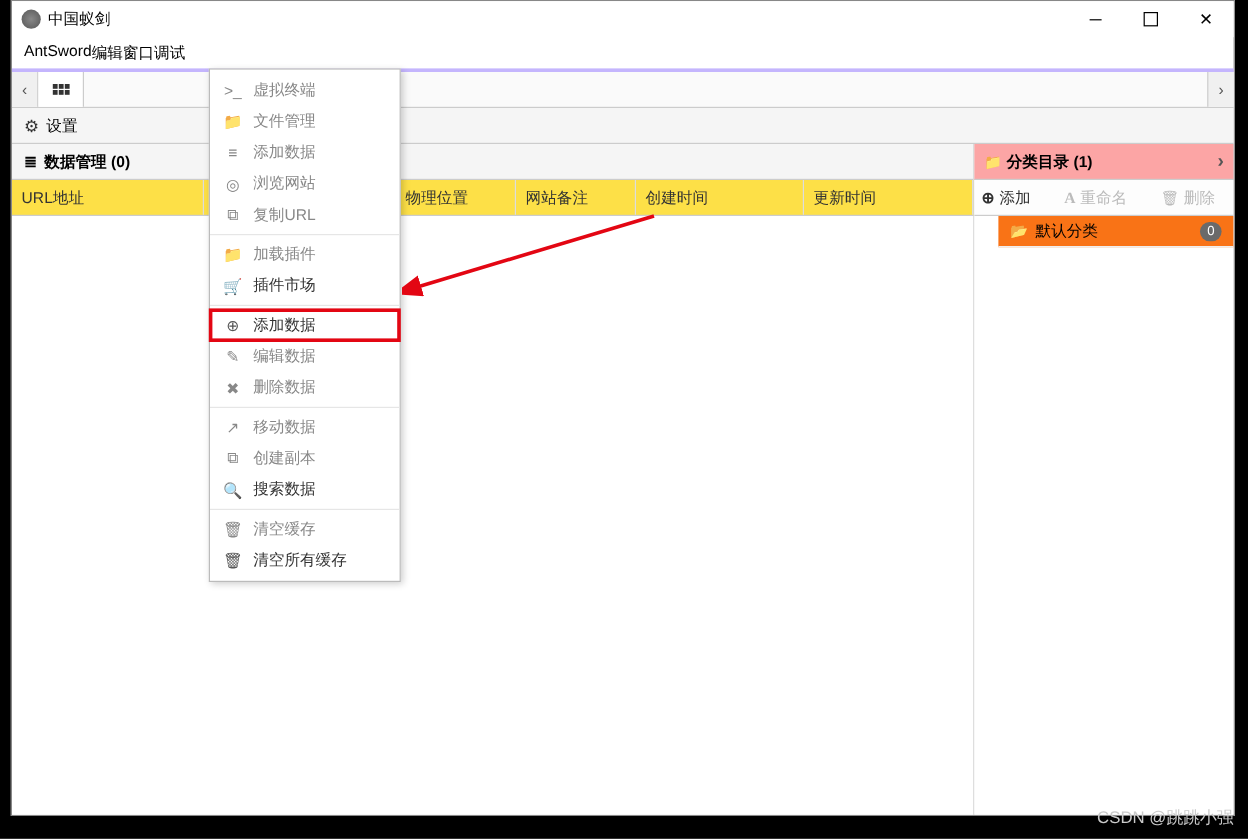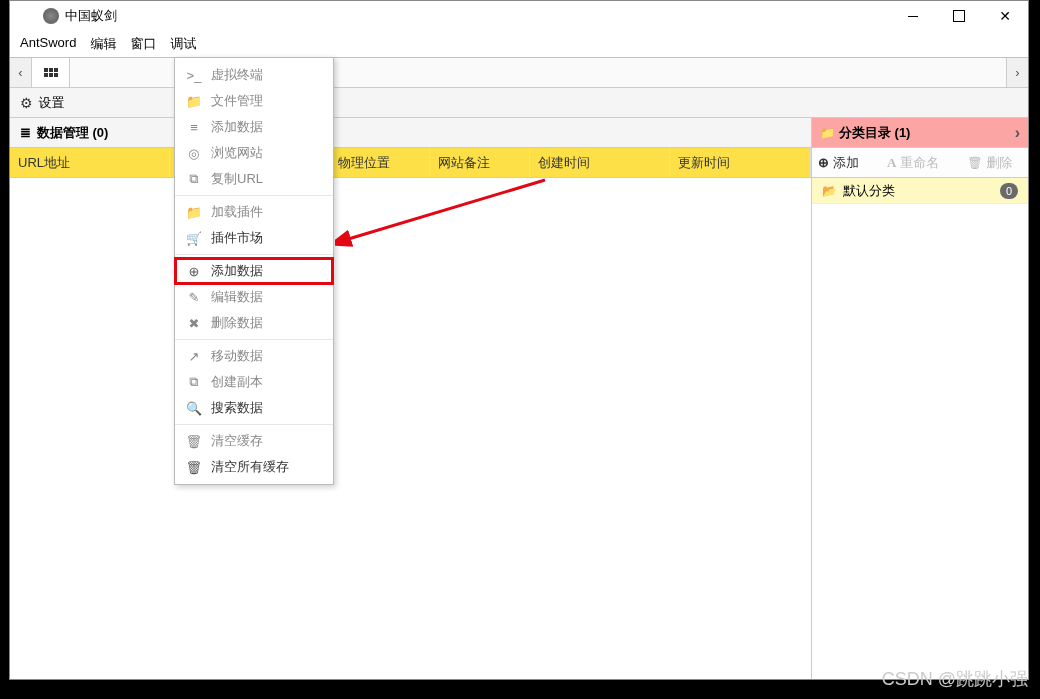--- a/index.html
+++ b/index.html
@@ -3,30 +3,30 @@
 <meta charset="utf-8">
 <style>
   * { box-sizing: border-box; margin: 0; padding: 0; font-family: "Microsoft YaHei", Arial, sans-serif; }
   body { background: #000; width: 1040px; height: 699px; overflow: hidden; position: relative; font-size: 13px; }
   .window {
     position: absolute; left: 9px; top: 0; width: 1020px; height: 680px;
     background: #fff; border: 1px solid #888; display: flex; flex-direction: column;
   }
   .titlebar {
     height: 30px; display: flex; align-items: center; justify-content: space-between;
-    padding-left: 8px; background: #fff; margin-left: 25px;
+    padding-left: 8px; background: #fff;
   }
   .title-left { display: flex; align-items: center; gap: 6px; }
   .app-icon { width: 16px; height: 16px; border-radius: 50%; background: radial-gradient(#888,#555); }
   .win-controls { display: flex; }
   .win-btn { width: 46px; height: 30px; display: flex; align-items: center; justify-content: center; cursor: pointer; }
   .win-min::before { content: ""; width: 10px; height: 1px; background: #000; }
   .win-max::before { content: ""; width: 10px; height: 10px; border: 1px solid #000; }
   .win-close::before { content: "\2715"; font-size: 14px; }
-  .menubar { display: flex; gap: 14px; padding: 4px 10px; border-bottom: 1px solid #c4b5fd; font-size: 13px; }
+  .menubar { display: flex; padding: 4px 10px; border-bottom: 3px solid #c4b5fd; font-size: 13px; }
   .menubar span { cursor: pointer; }
   .tabstrip { height: 30px; border-bottom: 1px solid #ccc; background: #fafafa; display: flex; align-items: center; }
   .tab-arrow { width: 22px; height: 100%; display: flex; align-items: center; justify-content: center; border-right: 1px solid #ccc; color: #555; cursor: pointer; background: #f0f0f0; }
   .tab-arrow.right { border-left: 1px solid #ccc; border-right: none; }
   .tab-active { width: 38px; height: 100%; display:flex; align-items:center; justify-content:center; background:#fff; border-right:1px solid #ccc; }
   .tab-grid { display: grid; grid-template-columns: 4px 4px 4px; grid-template-rows: 4px 4px; gap:1px; }
   .tab-grid span { background:#333; }
   .tab-spacer { flex:1; }
   .settings-row { height: 30px; display:flex; align-items:center; padding-left:10px; gap:6px; border-bottom:1px solid #ccc; background:#f5f5f5; }
   .gear-icon::before { content:"\2699"; color:#333; font-size:14px; }
@@ -41,40 +41,40 @@
   .side-header { height:30px; display:flex; align-items:center; justify-content:space-between; padding:0 8px; font-weight:bold; background:#fca5a5; border-bottom:1px solid #ccc; }
   .folder-icon::before { content:"\1F4C1"; font-size:12px; margin-right:4px; }
   .chev-right::before { content:"\203A"; font-size:16px; color:#555; }
   .side-toolbar { height:30px; display:flex; align-items:center; border-bottom:1px solid #ccc; padding:0 6px; gap:28px; background:#fdfdfd; }
   .tb-btn { display:flex; align-items:center; gap:4px; color:#333; cursor:pointer; font-size:13px; }
   .tb-btn.disabled { color:#bbb; cursor:default; }
   .plus-circle::before { content:"\2295"; font-size:13px; font-weight:bold; }
   .font-a::before { content:"A"; font-weight:bold; font-family:serif; }
   .trash::before { content:"\1F5D1"; font-size:12px; }
   .side-list { flex:1; background:#fff; }
-  .cat-row { height:26px; display:flex; align-items:center; padding:0 10px; background:#fef9c3; border-bottom:1px solid #eee; cursor:pointer; }
+  .cat-row { height:26px; display:flex; align-items:center; padding:0 10px; background:#f97316; border-bottom:1px solid #eee; cursor:pointer;margin-left:20px; }
   .cat-row .open-folder::before { content:"\1F4C2"; font-size:12px; margin-right:6px; }
   .badge { margin-left:auto; background:#6a6a6a; color:#fff; border-radius:8px; min-width:18px; height:16px; font-size:11px; display:flex;align-items:center;justify-content:center; padding:0 5px; }
 
   
   .ctx-menu {
     position:absolute; left:174px; top:57px; width:160px; background:#fff;
     border:1px solid #bbb; box-shadow:2px 2px 6px rgba(0,0,0,0.2); z-index:10; padding:4px 0;
   }
   .ctx-item { height:26px; display:flex; align-items:center; padding:0 12px; color:#888; cursor:pointer; font-size:13px; gap:10px; }
   .ctx-item.dark { color:#333; }
   .ctx-sep { height:1px; background:#e6e6e6; margin:3px 0; }
   .ctx-item .ci { width:14px; display:inline-flex; justify-content:center; color:#888; }
   .ctx-item.dark .ci { color:#555; }
   .ctx-item.highlight { outline:3px solid #e30613; outline-offset:-2px; }
 
   
   .arrow-svg { position:absolute; left:335px; top:175px; width:220px; height:80px; z-index:11; pointer-events:none; }
 
-  .watermark { position:absolute; right:12px; bottom:8px; color:#cacaca; font-size:18px; z-index:5; }
+  .watermark { position:absolute; right:12px; bottom:8px; color:#cacaca; font-size:14px; z-index:5; }
 </style>
 </head>
 <body>
 
 <div class="window">
 
   <div class="titlebar">
     <div class="title-left">
       <span class="app-icon"></span>
       <span>中国蚁剑</span>

